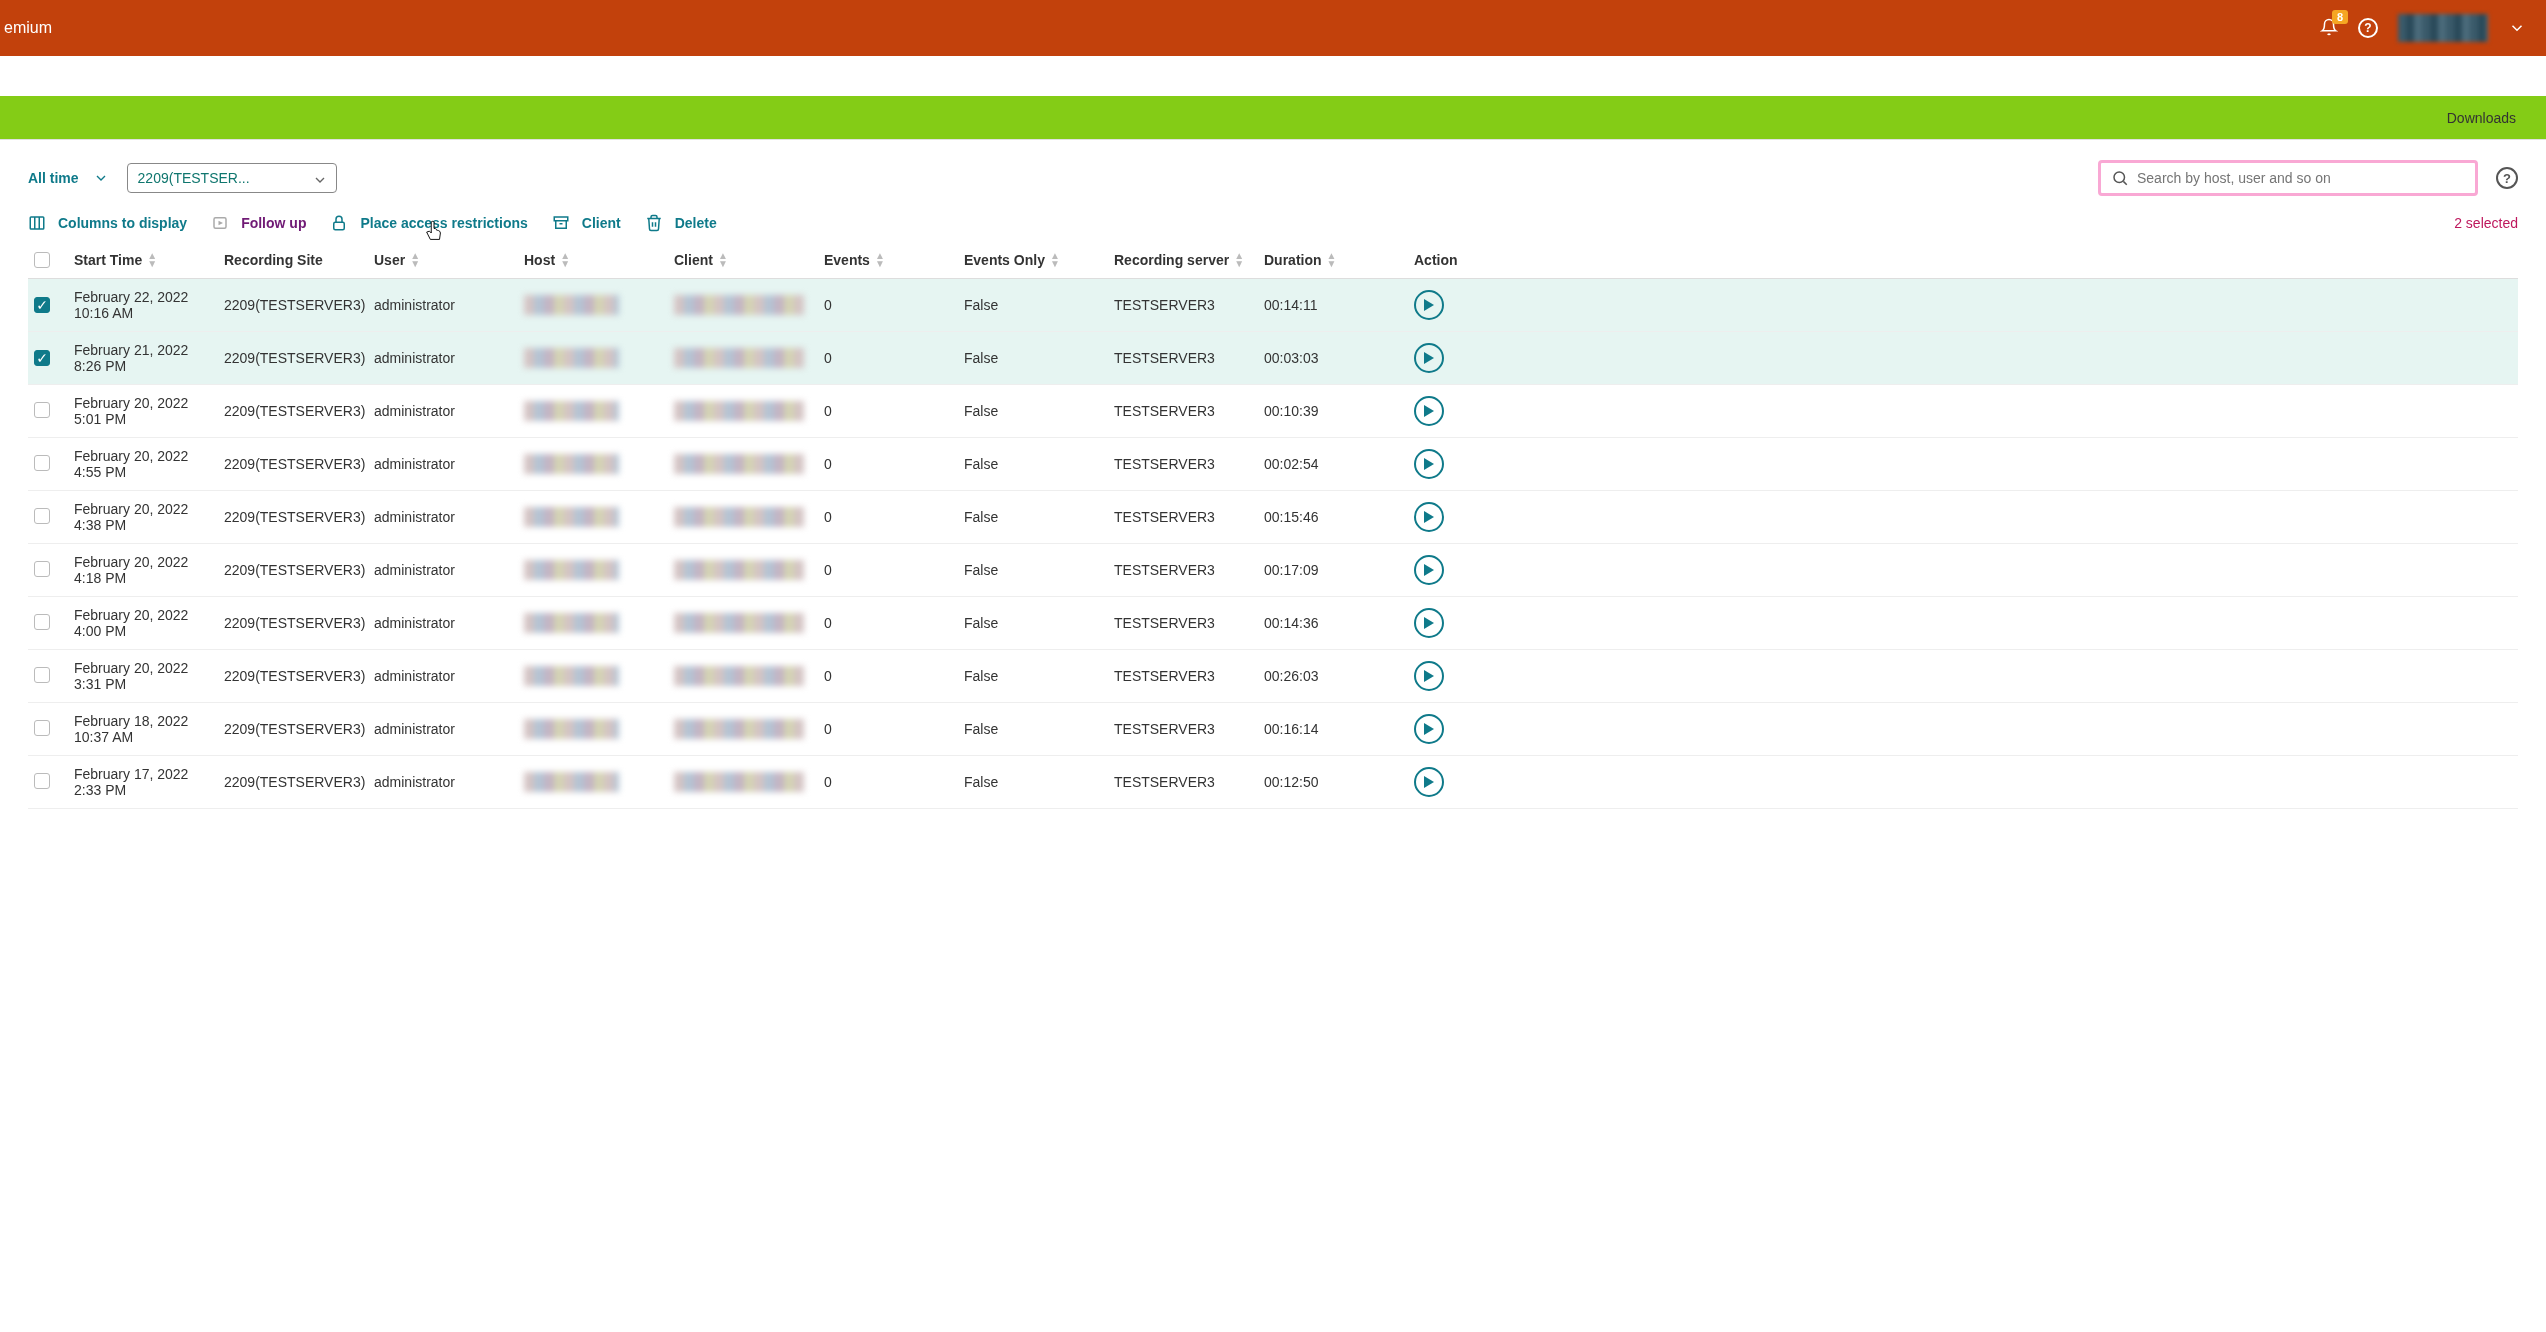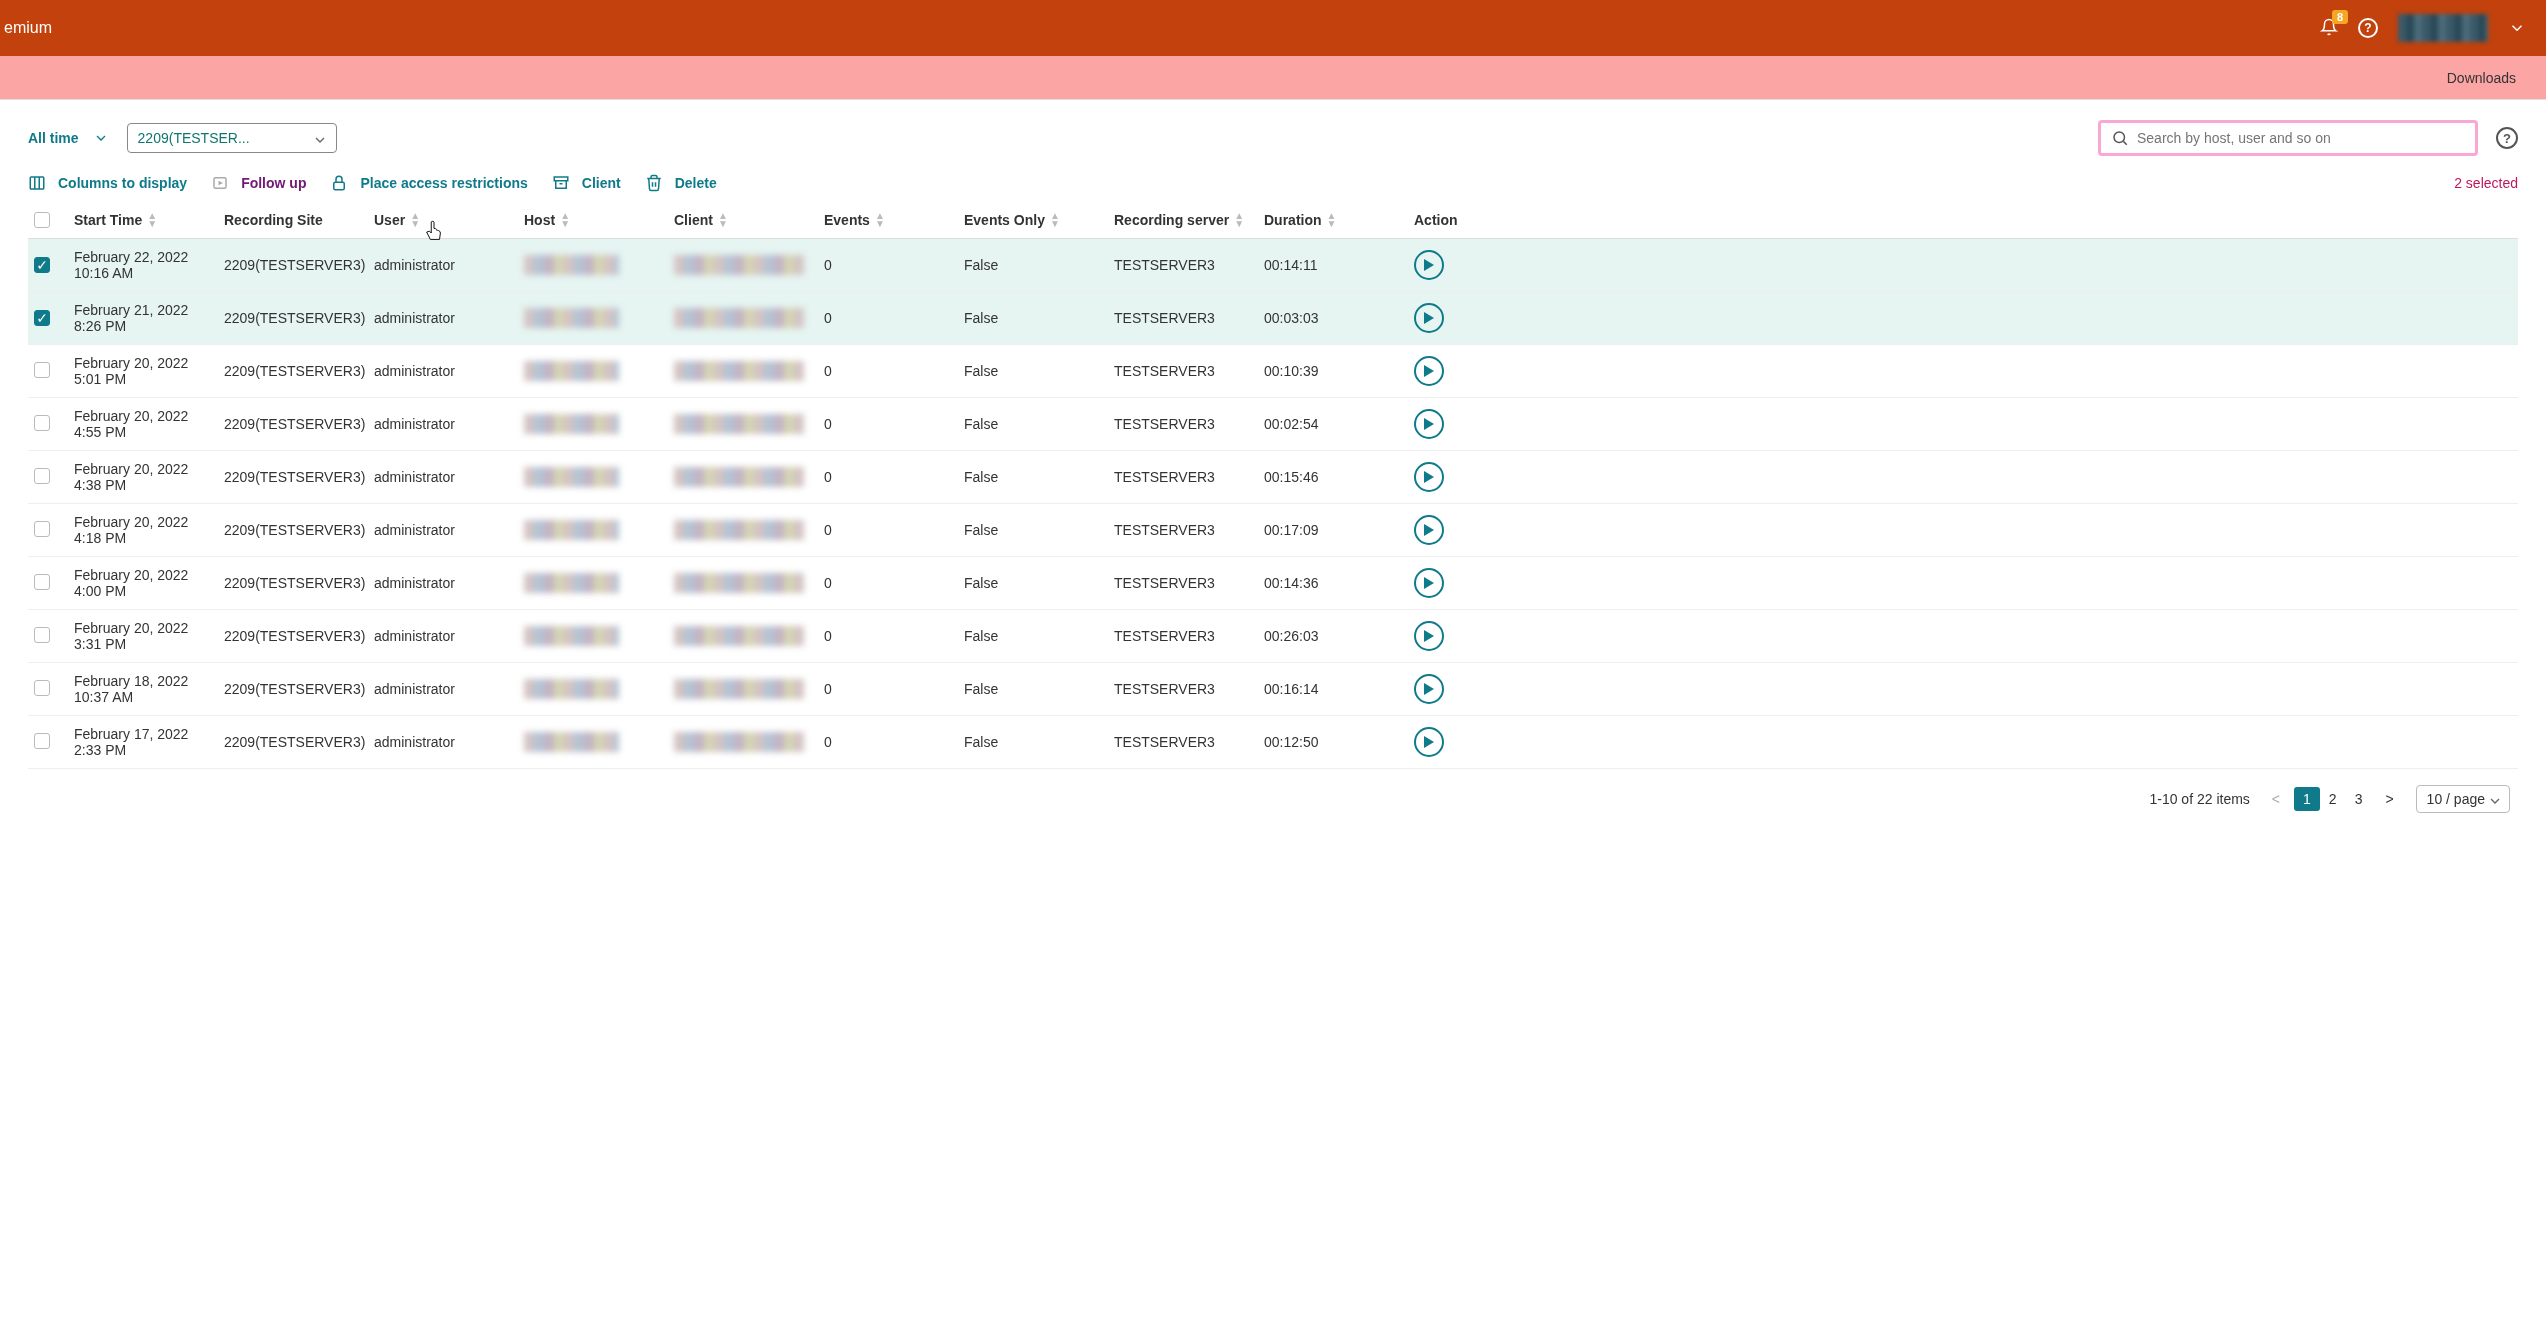--- a/index.html
+++ b/index.html
@@ -28,27 +28,28 @@
     font-size: 12px; font-weight: bold;
   }
   .user-blur {
     width: 90px; height: 28px;
     background: repeating-linear-gradient(90deg, #3a5a6a 0 8px, #2a4a5a 8px 16px, #4a6a7a 16px 24px);
     filter: blur(2px);
   }
   .chevron-down-white { color: #fff; }
   
   .subbar {
-    background: #fca5a5;
+    background: #84cc16;
     height: 44px;
     display: flex;
     align-items: center;
     justify-content: flex-end;
     padding: 0 30px;
     border-bottom: 1px solid #e0e0e0;
+    margin-top: 40px;
   }
   
   .content { padding: 20px 28px; }
   
   .filter-row {
     display: flex; align-items: center; justify-content: space-between;
     margin-bottom: 18px;
   }
   .filter-left { display: flex; align-items: center; gap: 18px; }
   .time-filter { color: #0f7a8a; font-weight: 600; display: flex; align-items: center; gap: 14px; cursor: pointer; }
@@ -502,32 +503,18 @@
       <div class="play-btn">
         <svg width="12" height="14" viewBox="0 0 12 14">
                 <polygon points="1,1 11,7 1,13"></polygon>
               </svg>
       </div>
     </div>
         </div>
       </div>
   </div>
 
-  <div class="footer-row">
-    <span class="page-info">1-10 of 22 items</span>
-    <div class="pager">
-      <span class="page-nav">&lt;</span>
-      <span id="page-nums"><span class="page-num active">1</span><span class="page-num">2</span><span class="page-num">3</span></span>
-      <span class="page-nav enabled">&gt;</span>
-    </div>
-    <div class="page-size">
-      <span>10 / page</span>
-      <svg class="icon chev" viewBox="0 0 24 24" fill="none" stroke="#666" stroke-width="2">
-          <polyline points="6 9 12 15 18 9"></polyline>
-        </svg>
-    </div>
-  </div>
 
 </div>
 
 <svg class="cursor-img" width="22" height="26" viewBox="0 0 24 28">
     <path d="M9 2v12l-2-2-3 1 4 8h10l1-7c0-3-4-3-4-3s0-2-3-2V2c0-1-3-1-3 0z" fill="#fff" stroke="#000" stroke-width="1"></path>
   </svg>
 
 </body></html>

